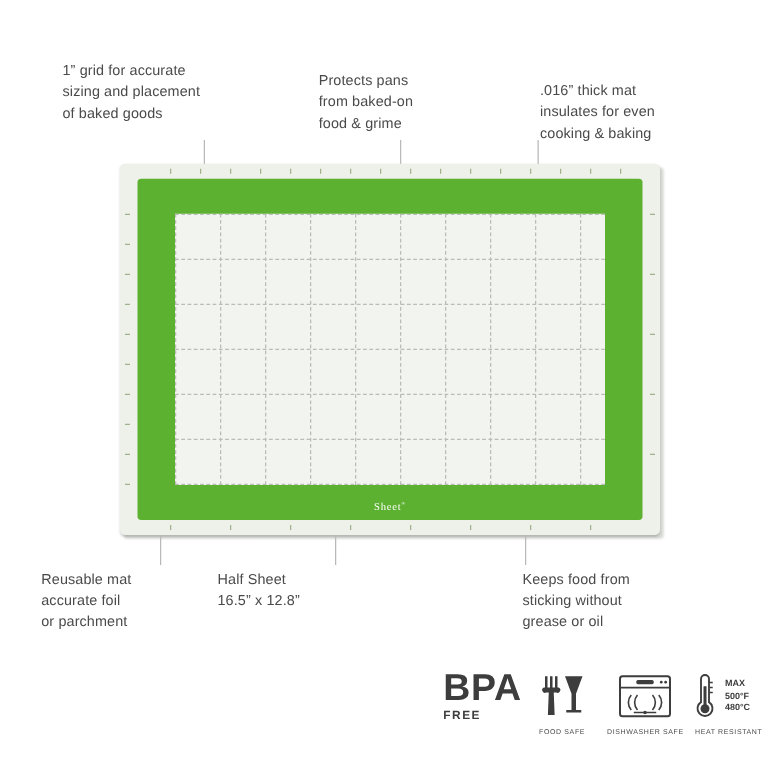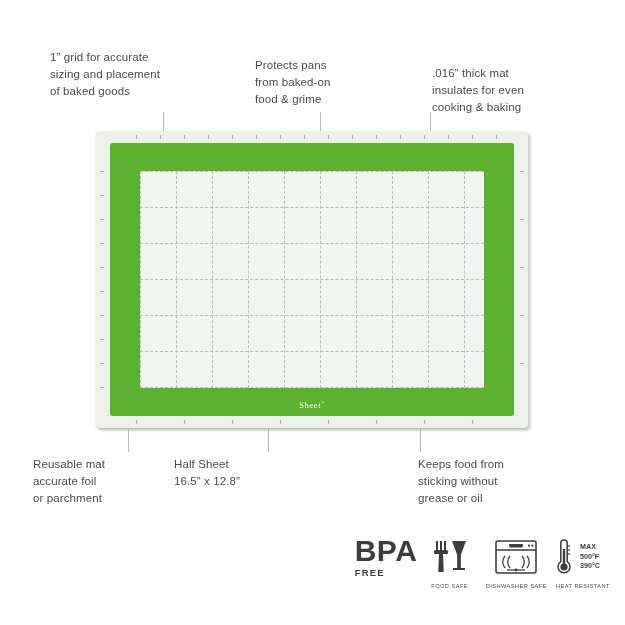--- a/index.html
+++ b/index.html
@@ -356,20 +356,20 @@
           <path d="M8 3 a3.2 3.2 0 0 1 3.2 3.2 v18.5 a6 6 0 1 1 -6.4 0 v-18.5 A3.2 3.2 0 0 1 8 3 z" fill="none" stroke="#3d3d3d" stroke-width="1.5"></path>
           <circle cx="8" cy="30" r="3.6" fill="#3d3d3d"></circle>
           <rect x="6.8" y="12" width="2.4" height="16" fill="#3d3d3d"></rect>
           <line x1="11.6" y1="9" x2="14.2" y2="9" stroke="#3d3d3d" stroke-width="1.2"></line>
           <line x1="11.6" y1="13" x2="14.2" y2="13" stroke="#3d3d3d" stroke-width="1.2"></line>
           <line x1="11.6" y1="17" x2="14.2" y2="17" stroke="#3d3d3d" stroke-width="1.2"></line>
         </svg>
         <div class="heat-text">
           <div>MAX</div>
           <div>500°F</div>
-          <div>390°C</div>
+          <div>480°C</div>
         </div>
       </div>
       <div class="icon-caption">HEAT RESISTANT</div>
     </div>
 
   </div>
 </div>
 
 </body></html>

